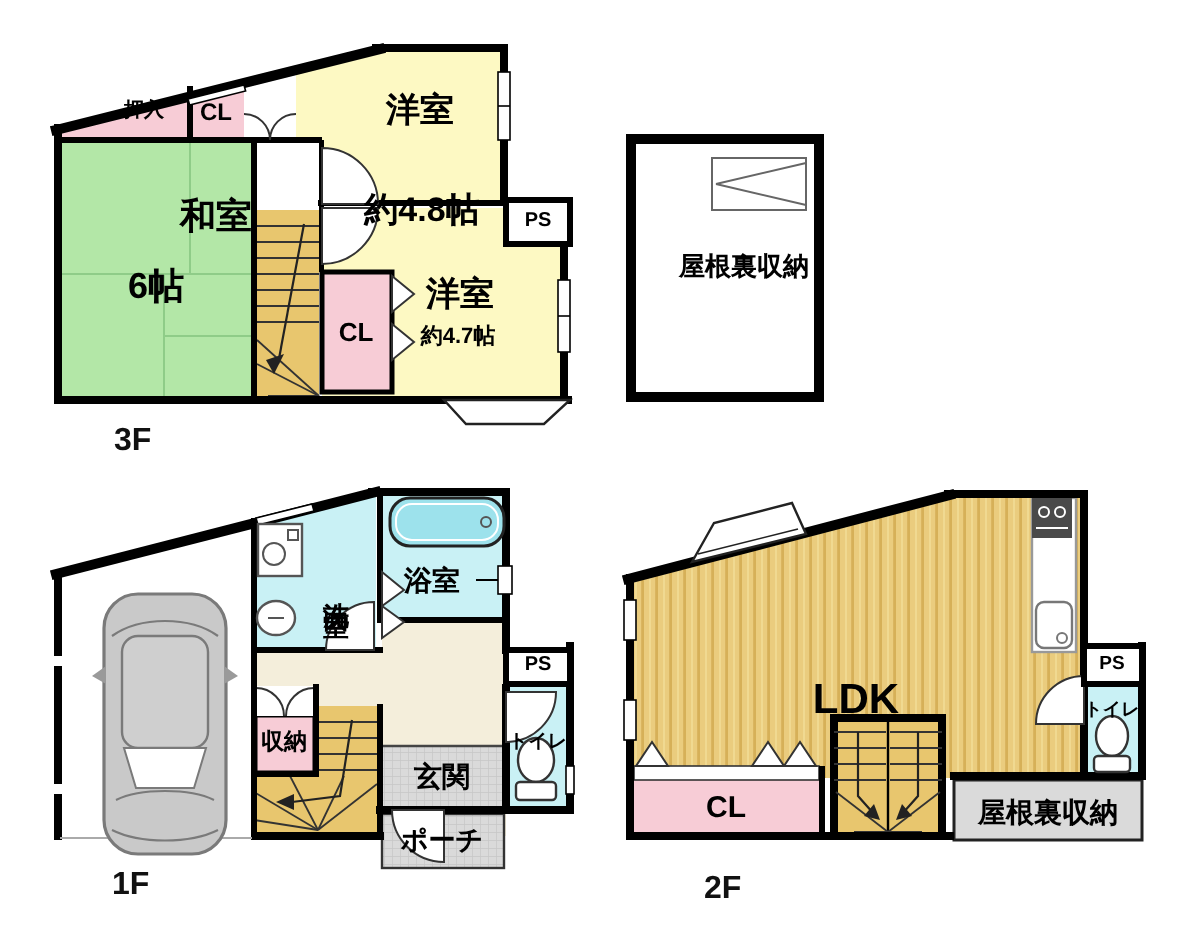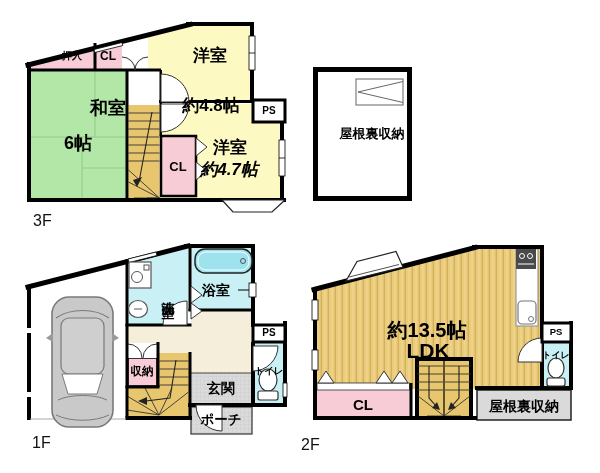--- a/index.html
+++ b/index.html
@@ -2,21 +2,21 @@
 <html><head>
 <meta charset="utf-8">
 <style>
   html,body{margin:0;padding:0;background:#fff;}
   .canvas{position:relative;width:600px;height:473px;background:#ffffff;overflow:hidden;
           font-family:"Liberation Sans","DejaVu Sans",sans-serif;}
   .canvas svg{position:absolute;left:0;top:0;}
   .lbl{position:absolute;transform:translate(-50%,-50%);white-space:nowrap;color:#000;
        font-weight:600;line-height:1;pointer-events:none;}
   .lbl.vert{writing-mode:vertical-rl;text-orientation:upright;letter-spacing:2px;}
-  .floorlbl{position:absolute;color:#111;font-weight:400;font-size:16px;transform:none;}
+  .floorlbl{position:absolute;color:#111;font-weight:700;font-size:16px;transform:none;margin-left:24px;}
 </style>
 </head>
 <body>
 
 <div class="canvas">
 <svg width="600" height="473" viewBox="0 0 600 473">
   <defs>
     <pattern id="wood" width="7" height="8" patternUnits="userSpaceOnUse">
       <rect width="7" height="8" fill="#eacc7e"></rect>
       <rect x="5.6" width="1.4" height="8" fill="#d6b058"></rect>
@@ -306,38 +306,37 @@
       <rect x="547" y="378" width="18" height="8" rx="2" fill="#fff" stroke="#333" stroke-width="1.2"></rect>
     </g>
   </g>
 </svg>
 
 <div class="lbl" style="left:78px;top:108px;font-size:18px;margin-left:30px;">和室</div>
 <div class="lbl" style="left:78px;top:143px;font-size:18px;">6帖</div>
 <div class="lbl" style="left:210px;top:55px;font-size:17px;">洋室</div>
 <div class="lbl" style="left:211px;top:77px;font-size:17px;margin-top:28px;">約4.8帖</div>
 <div class="lbl" style="left:230px;top:147px;font-size:17px;">洋室</div>
-<div class="lbl" style="left:229px;top:169px;font-size:17px;font-style:italic;">約4.7帖</div>
+<div class="lbl" style="left:229px;top:169px;font-size:11px;">約4.7帖</div>
 <div class="lbl" style="left:72px;top:56px;font-size:10px;">押入</div>
 <div class="lbl" style="left:108px;top:56px;font-size:12px;">CL</div>
 <div class="lbl" style="left:178px;top:166px;font-size:13px;">CL</div>
 <div class="lbl" style="left:269px;top:111px;font-size:10px;">PS</div>
 <div class="floorlbl" style="left:33px;top:212px;">3F</div>
 
 <div class="lbl" style="left:372px;top:133px;font-size:13px;">屋根裏収納</div>
 
 <div class="lbl vert" style="left:168px;top:294px;font-size:13px;">洗面室</div>
 <div class="lbl" style="left:216px;top:290px;font-size:14px;">浴室</div>
 <div class="lbl" style="left:142px;top:372px;font-size:11.5px;">収納</div>
 <div class="lbl" style="left:221px;top:388px;font-size:14px;">玄関</div>
 <div class="lbl" style="left:221px;top:420px;font-size:13.5px;">ポーチ</div>
 <div class="lbl" style="left:269px;top:371px;font-size:9.5px;">トイレ</div>
 <div class="lbl" style="left:269px;top:333px;font-size:10px;">PS</div>
 <div class="floorlbl" style="left:32px;top:434px;">1F</div>
 
 <div class="lbl" style="left:428px;top:307px;font-size:21px;margin-top:43px;">LDK</div>
-<div class="lbl" style="left:427px;top:330px;font-size:20px;">約13.5帖</div>
 <div class="lbl" style="left:363px;top:404px;font-size:15px;">CL</div>
 <div class="lbl" style="left:524px;top:406px;font-size:14px;">屋根裏収納</div>
 <div class="lbl" style="left:556px;top:355px;font-size:9px;">トイレ</div>
 <div class="lbl" style="left:556px;top:332px;font-size:9.5px;">PS</div>
-<div class="floorlbl" style="left:301px;top:436px;">2F</div>
+<div class="floorlbl" style="left:328px;top:436px;">2F</div>
 </div>
 
 </body></html>

